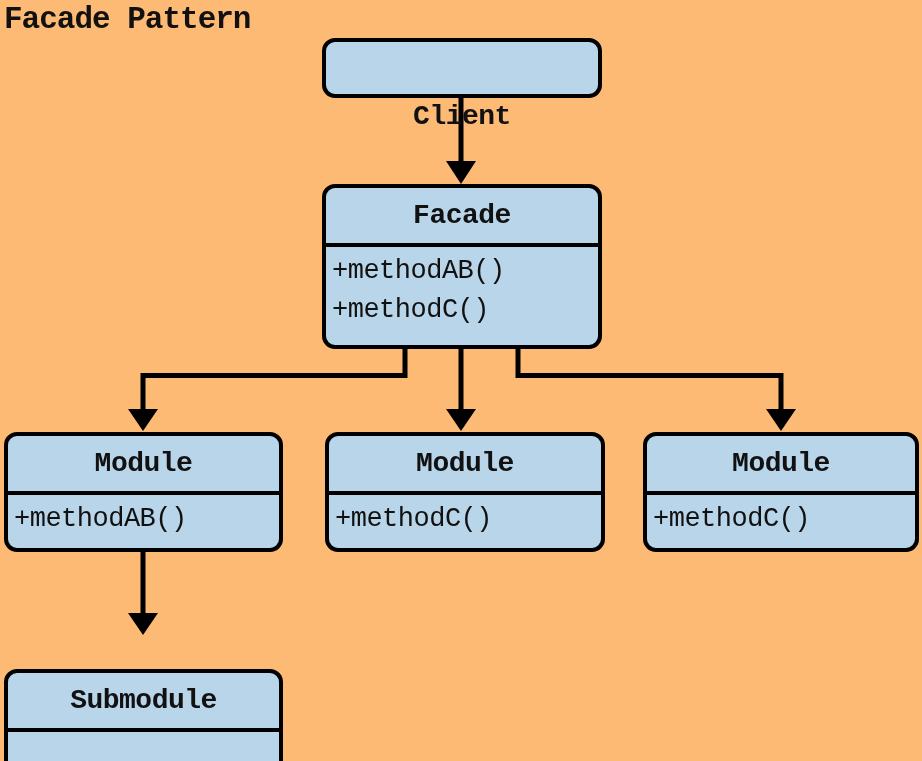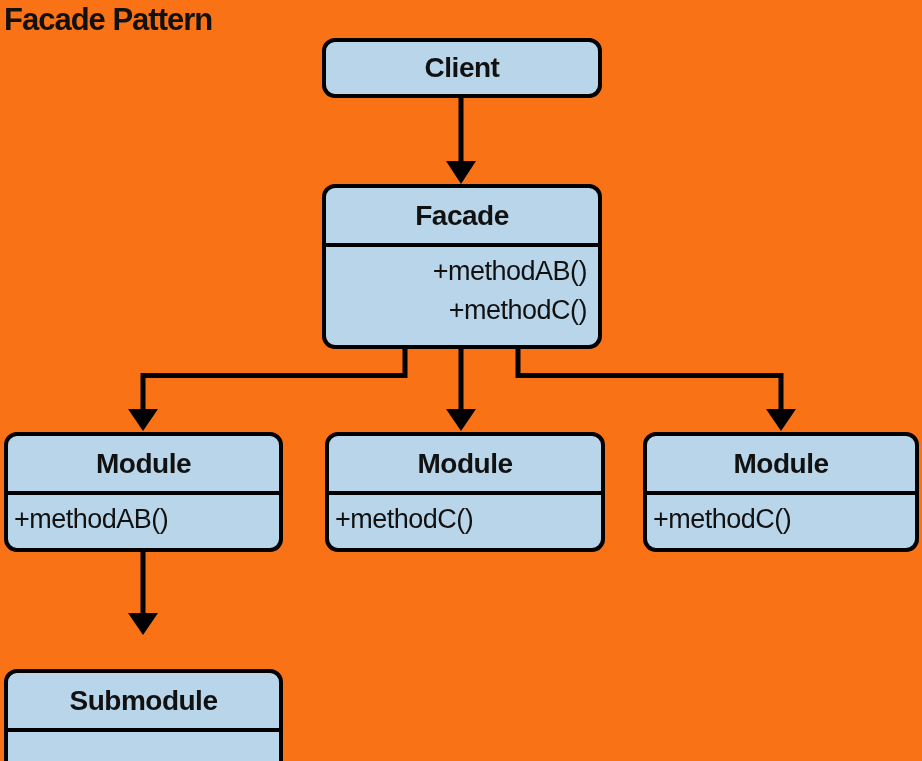--- a/index.html
+++ b/index.html
@@ -5,22 +5,23 @@
   html, body {
     margin: 0;
     padding: 0;
     background: #ffffff;
     font-family: "Liberation Sans", sans-serif;
   }
   .canvas {
     position: relative;
     width: 922px;
     height: 761px;
-    background: #f97316;
+    background: #fdba74;
     overflow: hidden;
+    font-family: Liberation Mono, monospace;
   }
   .diagram-title {
     position: absolute;
     left: 4px;
     top: 2px;
     font-size: 31px;
     font-weight: bold;
     color: #111111;
     letter-spacing: -1px;
   }
@@ -42,34 +43,35 @@
   .node-header {
     display: flex;
     align-items: center;
     justify-content: center;
     font-size: 28px;
     font-weight: bold;
     letter-spacing: -0.5px;
   }
   .node.simple .node-header {
     height: 100%;
+    margin-top: 48px;
   }
   .node.compartment .node-header {
     height: 55px;
     border-bottom: 4px solid var(--box-border, #000000);
   }
   .node-body {
     padding: 5px 11px 0 6px;
     font-size: 27px;
     letter-spacing: -0.5px;
     line-height: 39px;
   }
   
   #node-client          { left: 322px; top: 38px;  width: 280px; height: 60px; }
-  #node-facade          { left: 322px; top: 184px; width: 280px; height: 165px; text-align: right; }
+  #node-facade          { left: 322px; top: 184px; width: 280px; height: 165px; }
   #node-module-ab       { left: 4px;   top: 432px; width: 279px; height: 120px; }
   #node-module-c        { left: 325px; top: 432px; width: 280px; height: 120px; }
   #node-module-utility  { left: 643px; top: 432px; width: 276px; height: 120px; }
   #node-submodule       { left: 4px;   top: 669px; width: 279px; height: 117px; }
 </style>
 </head>
 <body>
 
 <div class="canvas">
 

